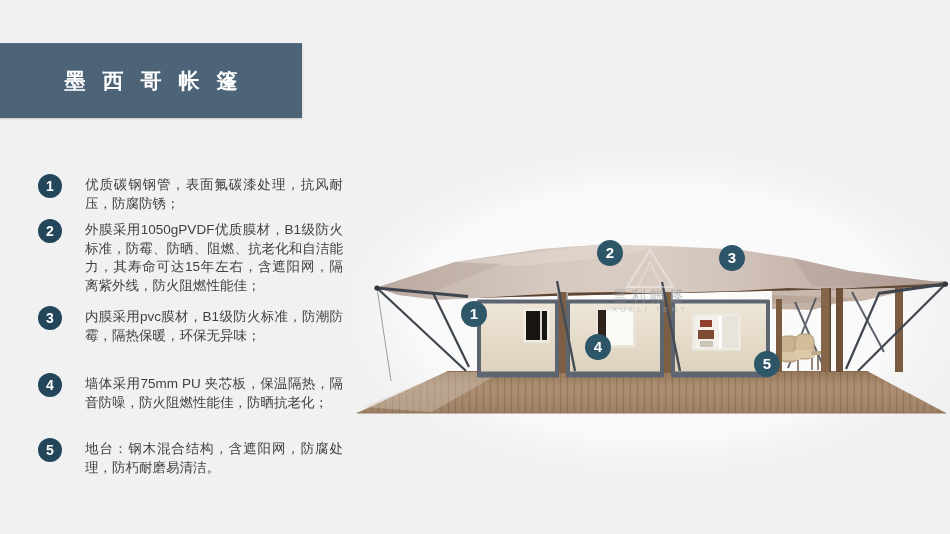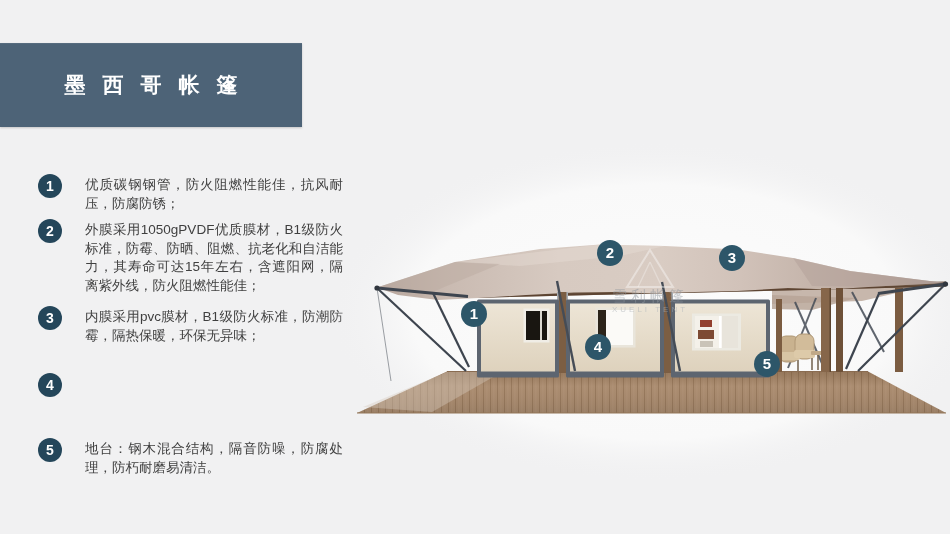--- a/index.html
+++ b/index.html
@@ -3,21 +3,21 @@
 <meta charset="utf-8">
 <style>
   html,body{margin:0;padding:0;}
   body{
     width:950px;height:534px;position:relative;overflow:hidden;
     background:var(--page_bg,#f1f1f2);
     font-family:"Liberation Sans","DejaVu Sans",sans-serif;
   }
   
   .banner{
-    position:absolute;left:0;top:43px;width:302px;height:84px;
+    position:absolute;left:0;top:43px;width:302px;height:75px;
     background:var(--banner_bg,#4d6377);
     box-shadow:0 1px 2px rgba(0,0,0,.18), inset 0 1px 0 rgba(255,255,255,.06);
     display:flex;align-items:center;justify-content:center;
   }
   .banner h1{
     margin:0;color:#fff;font-size:21px;font-weight:bold;
     letter-spacing:17px;margin-right:-17px;white-space:nowrap;
   }
   
   .feature{position:absolute;left:38px;width:312px;display:flex;align-items:flex-start;}
@@ -39,36 +39,37 @@
 </style>
 </head>
 <body>
 
 <div class="banner">
   <h1>墨西哥帐篷</h1>
 </div>
 
 <div class="feature" style="top:174px">
   <div class="bullet">1</div>
-  <div class="ftext">优质碳钢钢管，防火阻燃性能佳，抗风耐压，防腐防锈；</div>
+  <div class="ftext">优质碳钢钢管，表面氟碳漆处理，抗风耐压，防腐防锈；</div>
 </div>
 <div class="feature" style="top:219px">
   <div class="bullet">2</div>
   <div class="ftext">外膜采用1050gPVDF优质膜材，B1级防火标准，防霉、防晒、阻燃、抗老化和自洁能力，其寿命可达15年左右，含遮阳网，隔离紫外线，防火阻燃性能佳；</div>
 </div>
 <div class="feature" style="top:306px">
   <div class="bullet">3</div>
   <div class="ftext">内膜采用pvc膜材，B1级防火标准，防潮防霉，隔热保暖，环保无异味；</div>
 </div>
 <div class="feature" style="top:373px">
   <div class="bullet">4</div>
+  <div class="ftext">墙体采用75mm PU 夹芯板，保温隔热，隔音防噪，防火阻燃性能佳，防晒抗老化；</div>
 </div>
 <div class="feature" style="top:438px">
   <div class="bullet">5</div>
-  <div class="ftext">地台：钢木混合结构，隔音防噪，防腐处理，防朽耐磨易清洁。</div>
+  <div class="ftext">地台：钢木混合结构，含遮阳网，防腐处理，防朽耐磨易清洁。</div>
 </div>
 
 <svg id="tent-svg" width="950" height="534" viewBox="0 0 950 534">
   <defs>
     <radialGradient id="softBg" cx="50%" cy="50%" r="50%">
       <stop offset="0%" stop-color="#fcfcfc"></stop>
       <stop offset="75%" stop-color="#f9f9f9"></stop>
       <stop offset="100%" stop-color="#f1f1f2" stop-opacity="0"></stop>
     </radialGradient>
     <linearGradient id="roofG" x1="0" y1="0" x2="1" y2="0">

